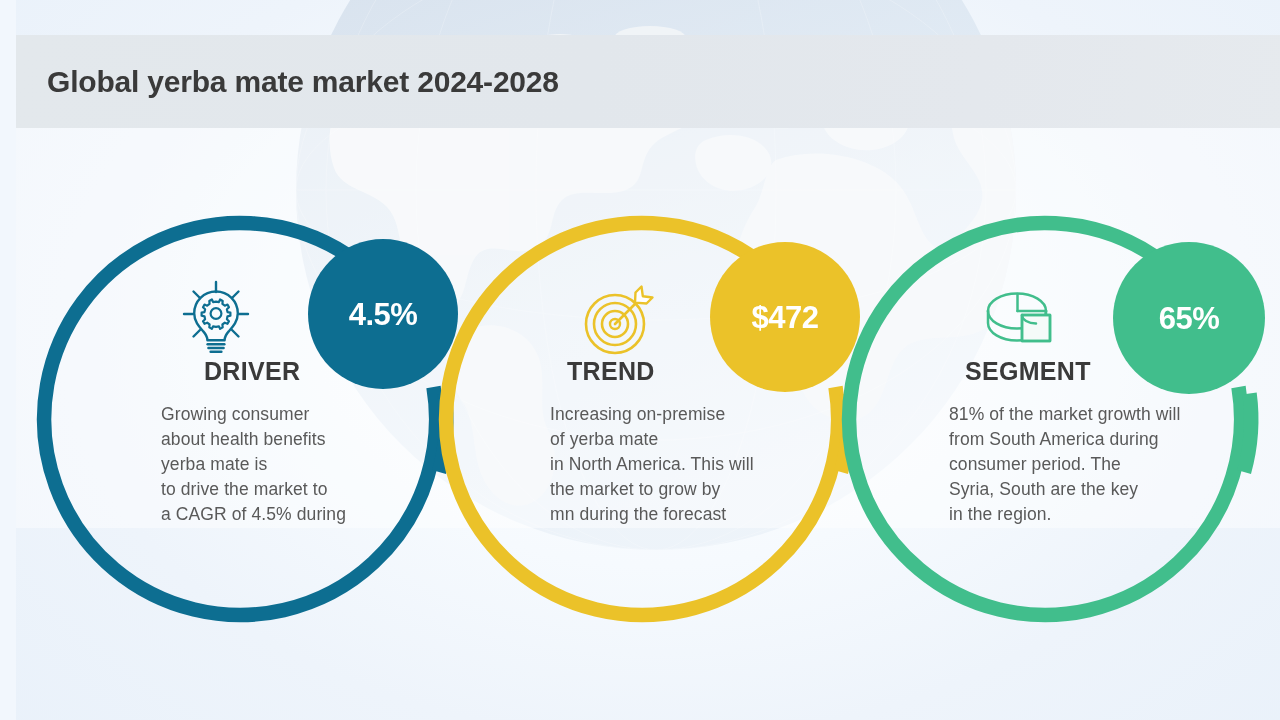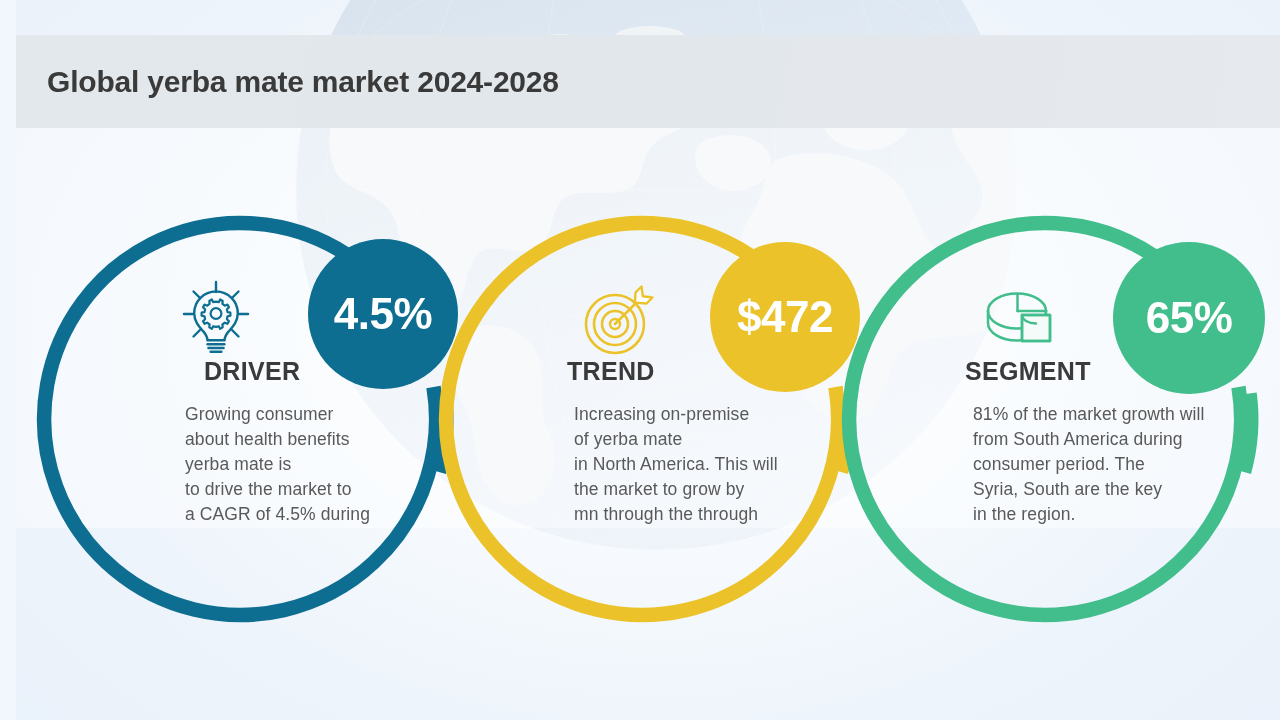--- a/index.html
+++ b/index.html
@@ -34,35 +34,34 @@
   }
   
   .card{position:absolute;top:0;left:0;width:1280px;height:720px;pointer-events:none;}
   .ring-svg{position:absolute;left:0;top:0;width:1280px;height:720px;overflow:visible;z-index:5;}
   .badge{
     position:absolute;border-radius:50%;z-index:8;
     display:flex;align-items:center;justify-content:center;
     pointer-events:auto;
   }
   .badge-text{
-    color:#ffffff;font-weight:bold;font-size:44px;line-height:1;
+    color:#ffffff;font-weight:bold;font-size:31px;line-height:1;
     font-family:"Liberation Sans", sans-serif;letter-spacing:-0.5px;text-align:right;
   }
   .icon-wrap{position:absolute;z-index:7;pointer-events:auto;}
   .cat-label{
     position:absolute;z-index:7;
     font-size:25px;font-weight:bold;color:#3a3a3a;letter-spacing:0.3px;
     font-family:"Liberation Sans", sans-serif;white-space:nowrap;
   }
   .body-text{
     position:absolute;z-index:7;
     font-size:17.5px;line-height:25px;color:#595959;
     font-family:"Liberation Sans", sans-serif;
     letter-spacing:0.1px;
-    margin-left:24px;
   }
   .body-text div{white-space:nowrap;}
 </style>
 </head>
 <body>
 
 <div id="stage">
 
   <svg id="globe-layer" viewBox="0 0 1280 720" xmlns="http://www.w3.org/2000/svg">
     <defs>
@@ -208,21 +207,21 @@
       </svg>
     </div>
 
     <div class="cat-label" style="left:551px;top:357px;width:200px;">TREND</div>
 
     <div class="body-text" style="left:534px;top:402px;width:300px;">
       <div>Increasing on-premise</div>
       <div>of yerba mate</div>
       <div>in North America. This will</div>
       <div>the market to grow by</div>
-      <div>mn through the through</div>
+      <div>mn during the forecast</div>
     </div>
 
     <div class="badge" style="left:694px;top:242px;width:150px;height:150px;background:#ebc229;">
       <span class="badge-text">$472</span>
     </div>
   </div>
 
   <div class="card">
 
     <div class="icon-wrap" style="left:966px;top:285px;width:76px;height:72px;">

